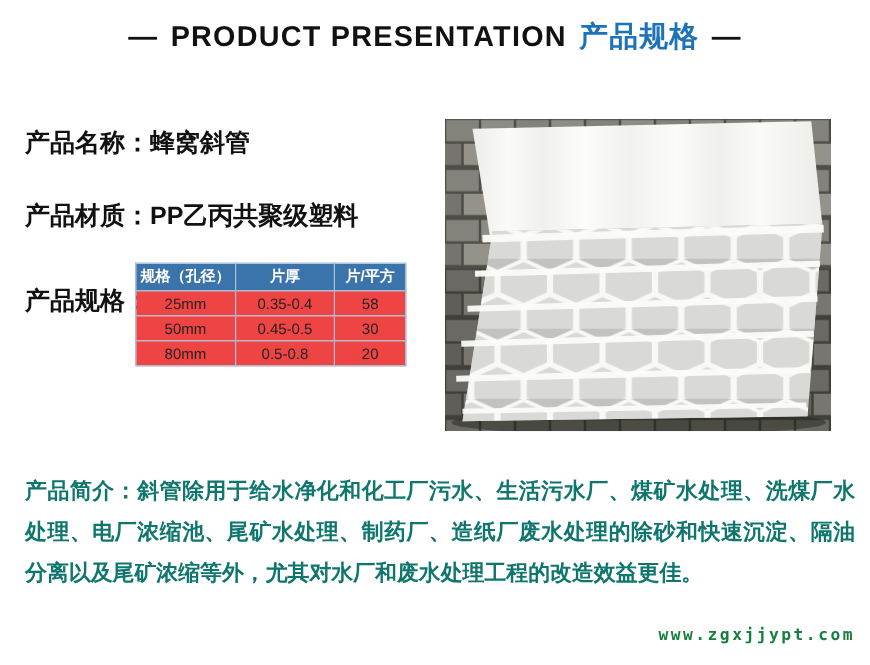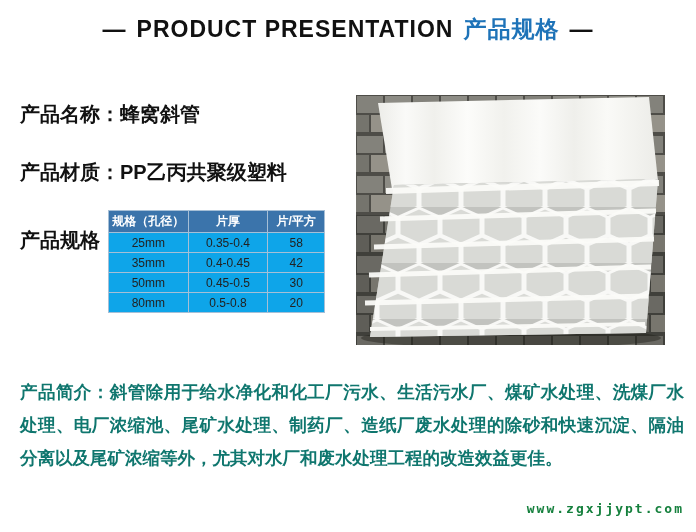--- a/index.html
+++ b/index.html
@@ -58,21 +58,21 @@
     padding: 0;
     height: 20px;
     vertical-align: middle;
   }
   .spec-table th {
     background: #3b74ab;
     color: #ffffff;
     font-weight: 700;
     height: 22px;
   }
-  .spec-table td { color: #222222; background: #0ea5e9; }
+  .spec-table td { color: #222222; background: #ef4444; }
   .spec-table col.c1 { width: 80px; }
   .spec-table col.c2 { width: 80px; }
   .spec-table col.c3 { width: 57px; }
 
   
   .intro {
     position: absolute;
     left: 20px; top: 376px;
     width: 664px;
     font-size: 17.5px;
@@ -134,25 +134,20 @@
         <th>规格（孔径）</th>
         <th>片厚</th>
         <th>片/平方</th>
       </tr>
     </thead>
     <tbody>
       <tr>
         <td>25mm</td>
         <td>0.35-0.4</td>
         <td>58</td>
-      </tr>
-      <tr>
-        <td>35mm</td>
-        <td>0.4-0.45</td>
-        <td>42</td>
       </tr>
       <tr>
         <td>50mm</td>
         <td>0.45-0.5</td>
         <td>30</td>
       </tr>
       <tr>
         <td>80mm</td>
         <td>0.5-0.8</td>
         <td>20</td>

